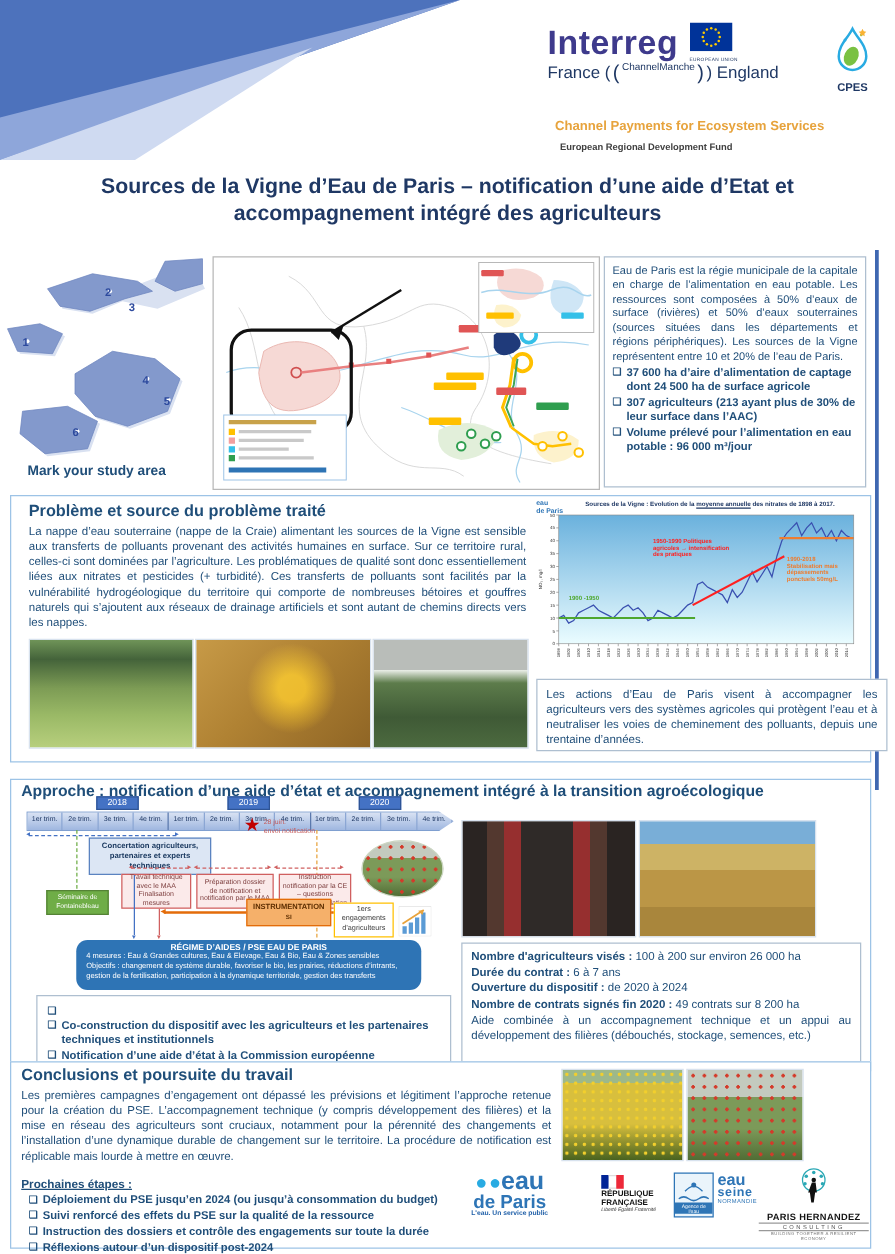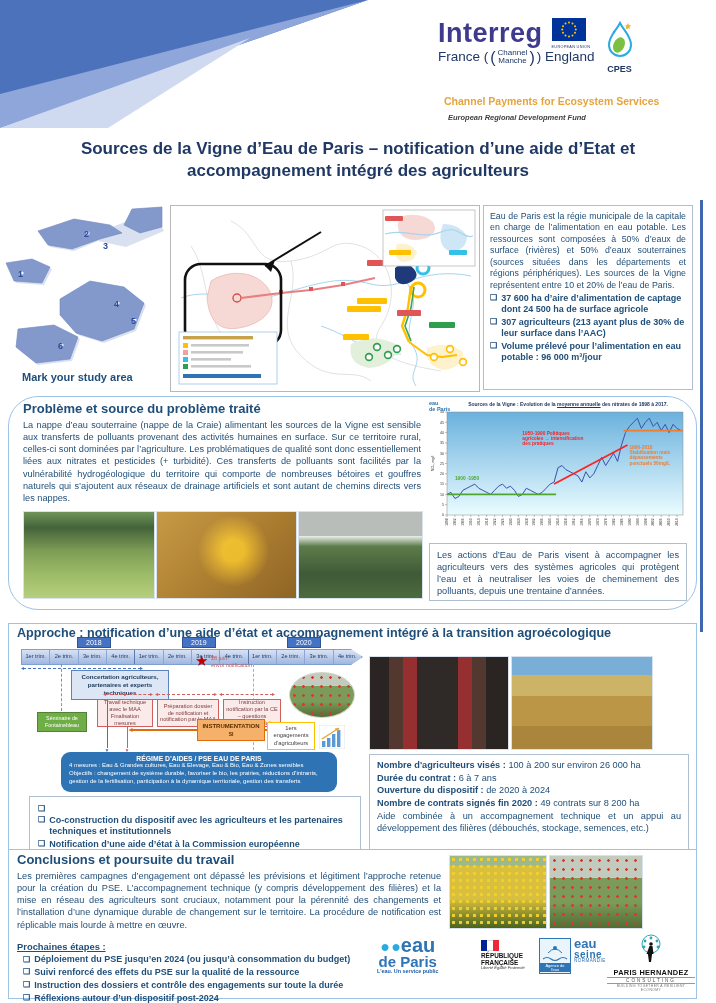--- a/index.html
+++ b/index.html
@@ -3,26 +3,26 @@
 <meta charset="utf-8">
 <style>
   html,body{margin:0;padding:0;background:#fff;}
   #page{position:relative;width:716px;height:1003px;background:#fff;overflow:hidden;
         font-family:"Liberation Sans",sans-serif;}
   .abs{position:absolute;}
   
   #header-art{position:absolute;left:0;top:0;}
   .interreg-word{font-size:27px;font-weight:bold;color:#3e3a8c;letter-spacing:.5px;}
   .fce-line{font-size:13.5px;color:#1f3864;display:flex;align-items:flex-start;gap:2px;}
-  .fce-stack{display:inline-flex;flex-direction:column;font-size:8px;line-height:1.05;text-align:center;}
+  .fce-stack{display:inline-flex;font-size:8px;line-height:1.05;text-align:center;}
   .paren{font-size:16px;}
   .eu-label{font-size:3.8px;color:#1f3864;text-align:center;letter-spacing:.3px;}
   .cpes-label{font-size:9px;font-weight:bold;color:#1f3864;text-align:center;}
   .orange-line{font-size:10.5px;font-weight:bold;color:#e7a33c;}
-  .fund-line{font-size:7.5px;color:#404040;font-weight:bold;font-style:italic;}
+  .fund-line{font-size:7.5px;color:#404040;font-weight:bold;}
   
   #poster-title{left:40px;top:138px;width:636px;text-align:center;font-size:17px;font-weight:bold;
                 color:#1f3864;line-height:1.28;}
   
   .sec{border:1.4px solid #9dc3e6;background:#fff;}
   .innerbox{border:1px solid #aebfd0;background:#fff;}
   .sec-heading{color:#1f4e79;font-weight:bold;font-size:13px;}
   .body-blue{color:#1f4e79;font-size:9.2px;text-align:justify;line-height:1.32;}
   .cbx-row{display:flex;gap:4px;color:#1f4e79;font-size:9px;font-weight:bold;line-height:1.22;margin:2px 0;}
   .cbx-glyph{flex:0 0 auto;font-size:8px;position:relative;top:.5px;}
@@ -130,21 +130,21 @@
         <span>France (</span>
         <span class="paren">(</span>
         <span class="fce-stack">
           <span>Channel</span>
           <span>Manche</span>
         </span>
         <span class="paren">)</span>
         <span>) England</span>
       </div>
     </div>
-    <div style="text-align:center;padding-top:2px;">
+    <div style="text-align:center;padding-top:2px;margin-left:34px;">
       <svg width="30" height="40" viewBox="0 0 30 40">
         <path d="M15 3 C19 11 26 16 26 25 a11 11 0 1 1 -22 0 C4 16 11 11 15 3 Z" fill="#ffffff" stroke="#29abe2" stroke-width="2"></path>
         <ellipse cx="14" cy="25" rx="5.5" ry="8" fill="#7ac143" transform="rotate(25 14 25)"></ellipse>
         <circle cx="9" cy="12" r="1.2" fill="#29abe2"></circle>
           <circle cx="22" cy="8" r="1" fill="#7ac143"></circle>
         <path d="M23 3 l1 2 2 .4 -1.5 1.5 .3 2 -1.8 -1 -1.8 1 .3 -2 -1.5 -1.5 2 -.4 Z" fill="#f9b233"></path>
       </svg>
       <div class="cpes-label">CPES</div>
     </div>
   </div>
@@ -279,21 +279,21 @@
         </div>
         <div class="cbx-row">
           <span class="cbx-glyph">❑</span>
           <span>Volume prélevé pour l’alimentation en eau potable : 96 000 m³/jour</span>
         </div>
       </div>
   </div>
 
   <div class="right-rule"></div>
 
-  <div class="abs sec" style="left:8px;top:396px;width:687px;height:212px;border-radius:30px;">
+  <div class="abs sec" style="left:8px;top:396px;width:687px;height:212px;">
     <div class="abs sec-heading" style="left:14px;top:4px;">Problème et source du problème traité</div>
     <div class="abs body-blue" style="left:14px;top:22px;width:398px;">La nappe d’eau souterraine (nappe de la Craie) alimentant les sources de la Vigne est sensible aux transferts de polluants provenant des activités humaines en surface. Sur ce territoire rural, celles-ci sont dominées par l’agriculture. Les problématiques de qualité sont donc essentiellement liées aux nitrates et pesticides (+ turbidité). Ces transferts de polluants sont facilités par la vulnérabilité hydrogéologique du territoire qui comporte de nombreuses bétoires et gouffres naturels qui s’ajoutent aux réseaux de drainage artificiels et sont autant de chemins directs vers les nappes.</div>
     <div class="abs photo ph-spring" style="left:14px;top:114px;width:130px;height:86px;"></div>
     <div class="abs photo ph-aerial" style="left:147px;top:114px;width:139px;height:86px;"></div>
     <div class="abs photo ph-drain" style="left:289px;top:114px;width:123px;height:86px;"></div>
 
     <div class="abs" style="left:420px;top:3px;width:258px;">
       <div class="abs mini-logo" style="left:0;top:1px;">
         <div>eau</div>
           <div>de Paris</div>
@@ -395,21 +395,21 @@
           <line x1="18" y1="86.4" x2="127.07563025210085" y2="86.4" stroke="#4ea72e" stroke-width="1.7"></line>
           <line x1="125.09243697478992" y1="76.1" x2="198.47058823529412" y2="36.959999999999994" stroke="#ff2020" stroke-width="1.7"></line>
           <line x1="194.50420168067228" y1="22.540000000000006" x2="254" y2="22.540000000000006" stroke="#ed7d31" stroke-width="1.7"></line>
           <text x="25.932773109243698" y="71.97999999999999" font-size="4.8" fill="#4ea72e" font-weight="bold"><tspan x="25.932773109243698" dy="0">1900 -1950</tspan></text>
           <text x="93.36134453781511" y="26.659999999999997" font-size="4.8" fill="#ff2020" font-weight="bold"><tspan x="93.36134453781511" dy="0">1950-1990      Politiques</tspan><tspan x="93.36134453781511" dy="5.2">agricoles → intensification</tspan><tspan x="93.36134453781511" dy="5.2">des pratiques</tspan></text>
           <text x="200.45378151260505" y="41.08" font-size="4.8" fill="#ed7d31" font-weight="bold"><tspan x="200.45378151260505" dy="0">1990-2018</tspan><tspan x="200.45378151260505" dy="5.2">Stabilisation  mais</tspan><tspan x="200.45378151260505" dy="5.2">dépassements</tspan><tspan x="200.45378151260505" dy="5.2">ponctuels 50mg/L</tspan></text>
           <rect x="18" y="4" width="236" height="103" fill="none" stroke="#888" stroke-width="0.5"></rect>
           <text x="4.5" y="55.5" font-size="3.6" fill="#333" text-anchor="middle" transform="rotate(-90 4.5 55.5)">NO₃, mg/l</text>
         </svg>
     </div>
-    <div class="abs innerbox" style="left:420px;top:146px;width:258px;height:58px;padding:5px 7px;box-sizing:border-box;">
+    <div class="abs innerbox" style="left:420px;top:146px;width:281px;height:58px;padding:5px 7px;box-sizing:border-box;">
       <div class="body-blue">Les actions d’Eau de Paris visent à accompagner les agriculteurs vers des systèmes agricoles qui protègent l’eau et à neutraliser les voies de cheminement des polluants, depuis une trentaine d’années.</div>
     </div>
   </div>
 
   <div class="abs sec" style="left:8px;top:613px;width:687px;height:232px;margin-top:10px;">
     <div class="abs sec-heading" style="left:8px;top:2px;font-size:12.6px;">Approche : notification d’une aide d’état et accompagnement intégré à la transition agroécologique</div>
 
     <div class="year-badge" style="left:68px;top:13px;">2018</div>
     <div class="year-badge" style="left:173px;top:13px;">2019</div>
     <div class="year-badge" style="left:278px;top:13px;">2020</div>

